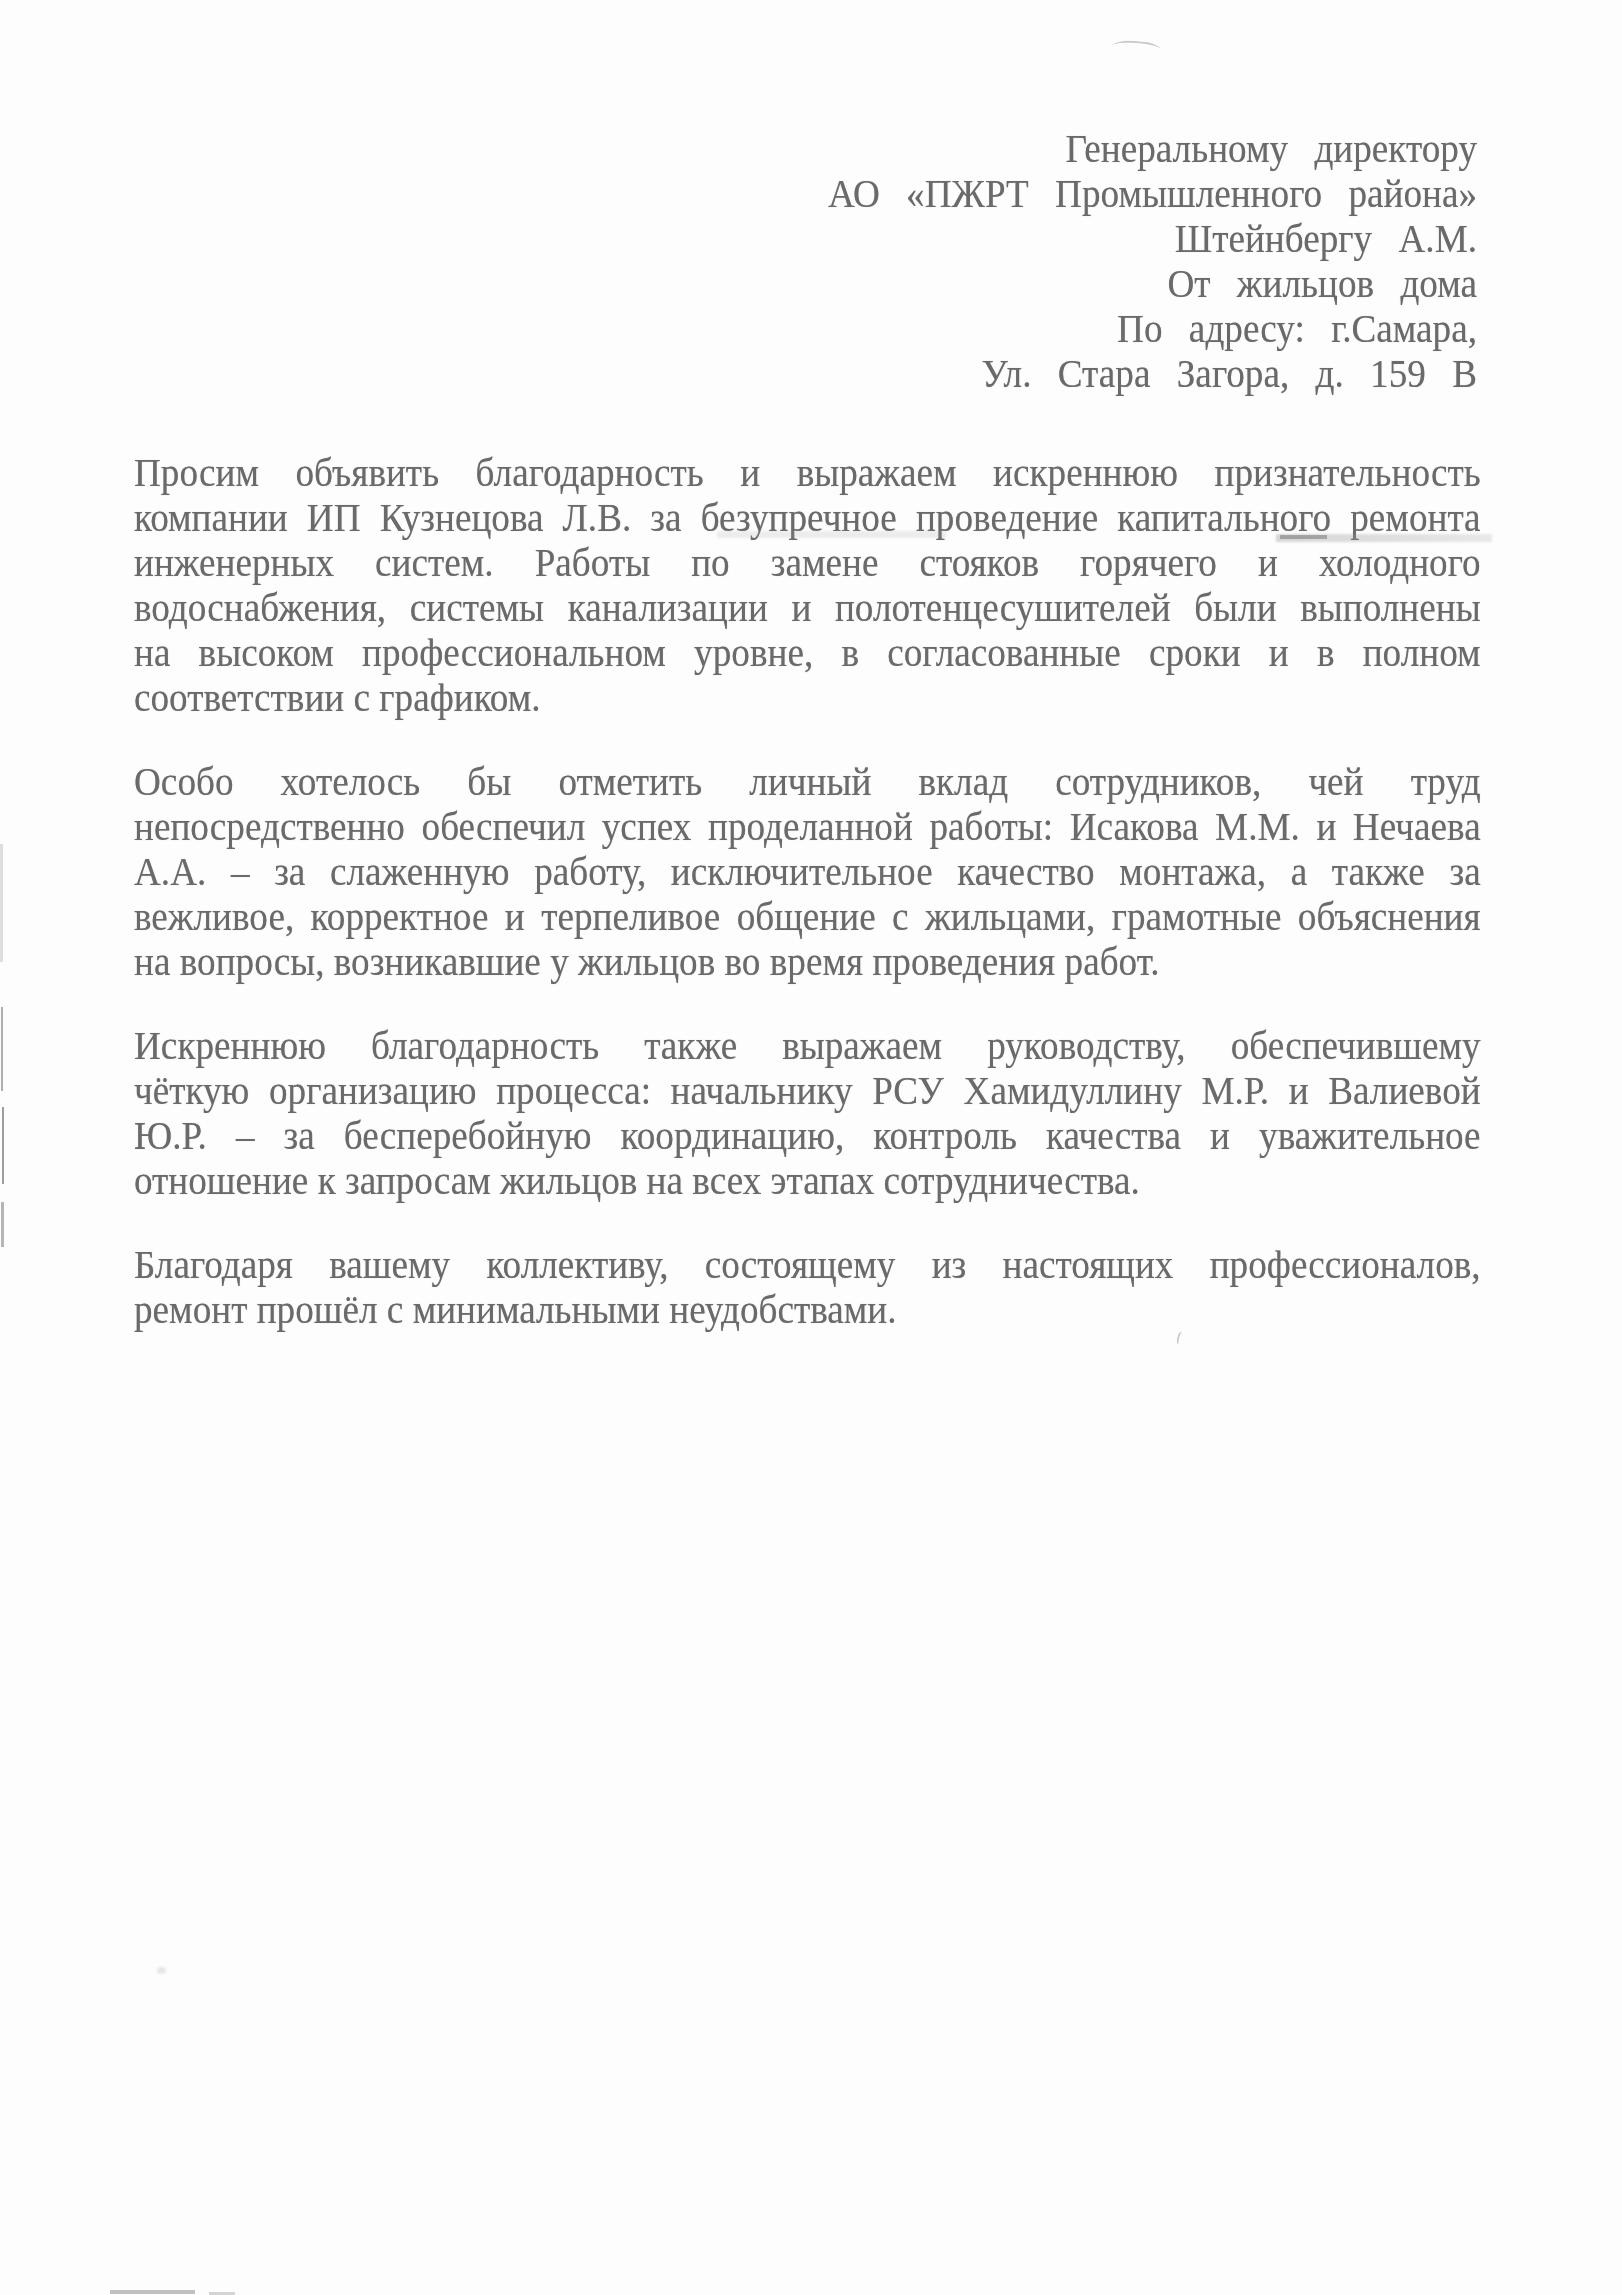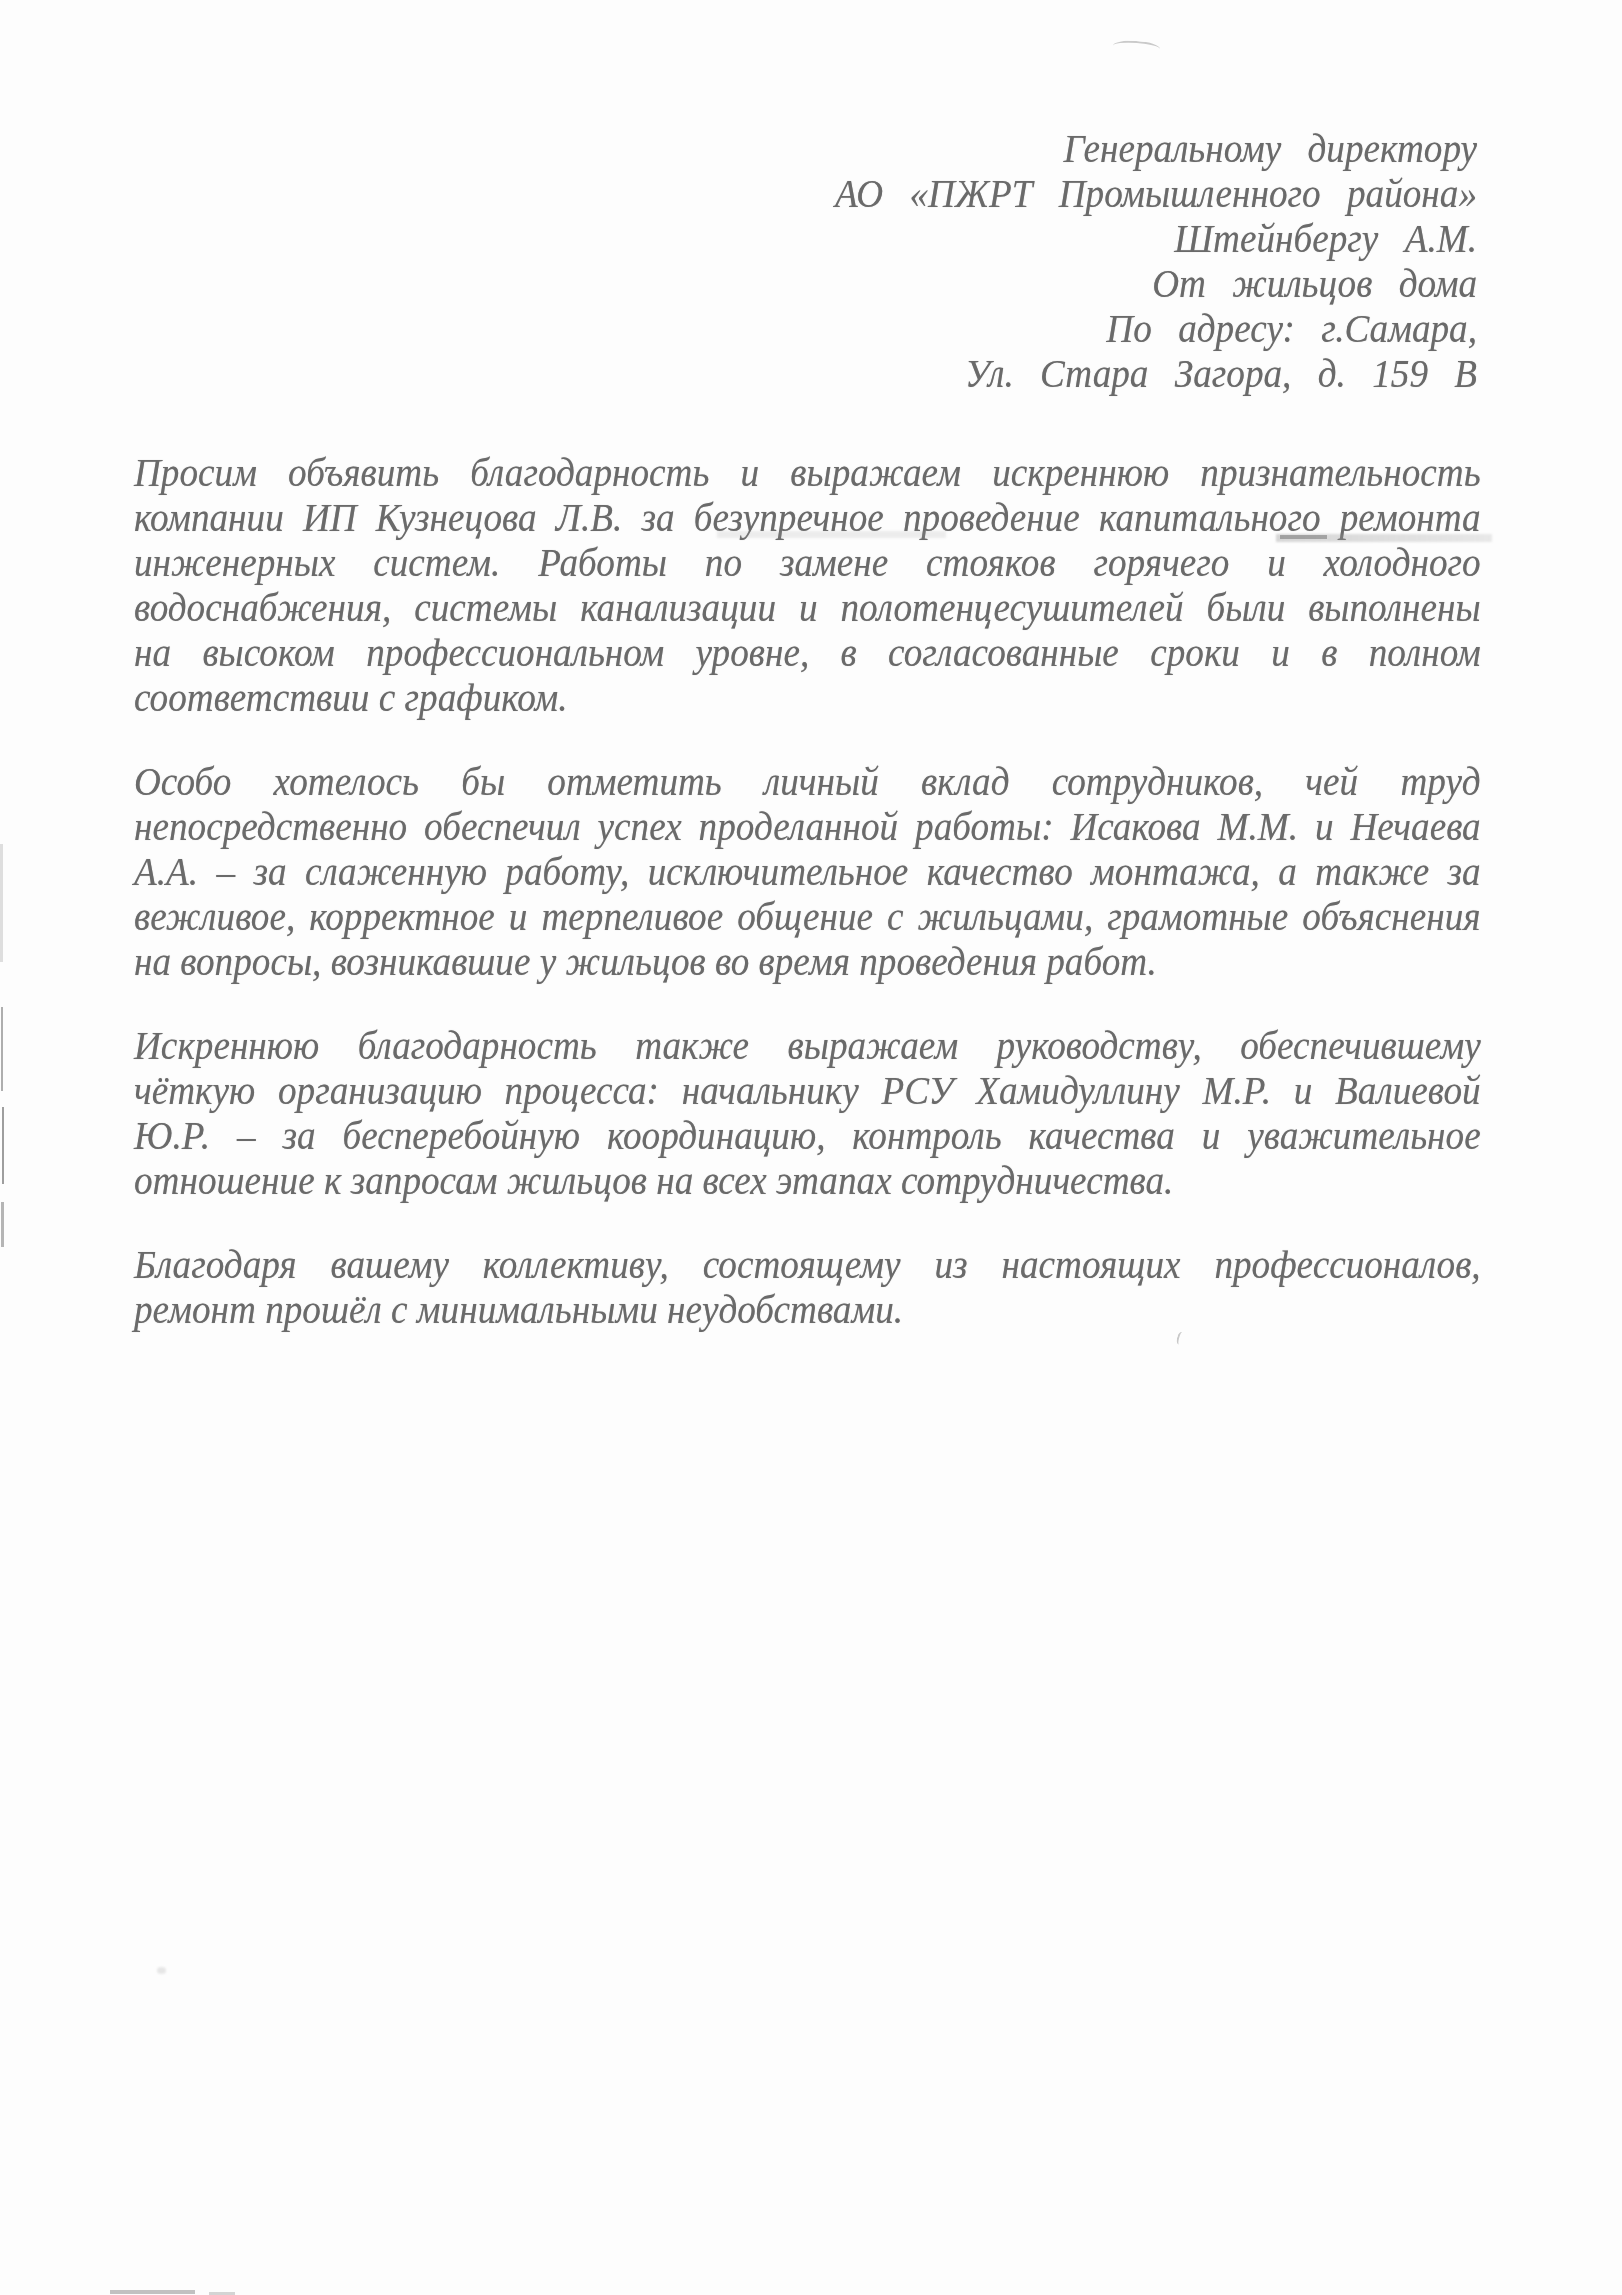--- a/index.html
+++ b/index.html
@@ -8,21 +8,20 @@
     background: var(--paper, #fdfdfd);
   }
   .page {
     position: relative;
     width: 1623px;
     height: 2295px;
     background: var(--paper, #fdfdfd);
     overflow: hidden;
     font-family: "Liberation Serif", "DejaVu Serif", serif;
     color: var(--ink, #6a6a6a);
-    font-style: italic;
   }
   .letter {
     position: absolute;
     left: 134px;
     top: 126px;
     width: 1448px;
     transform: scaleX(0.93);
     transform-origin: left top;
     font-size: 40px;
     line-height: 45px;

